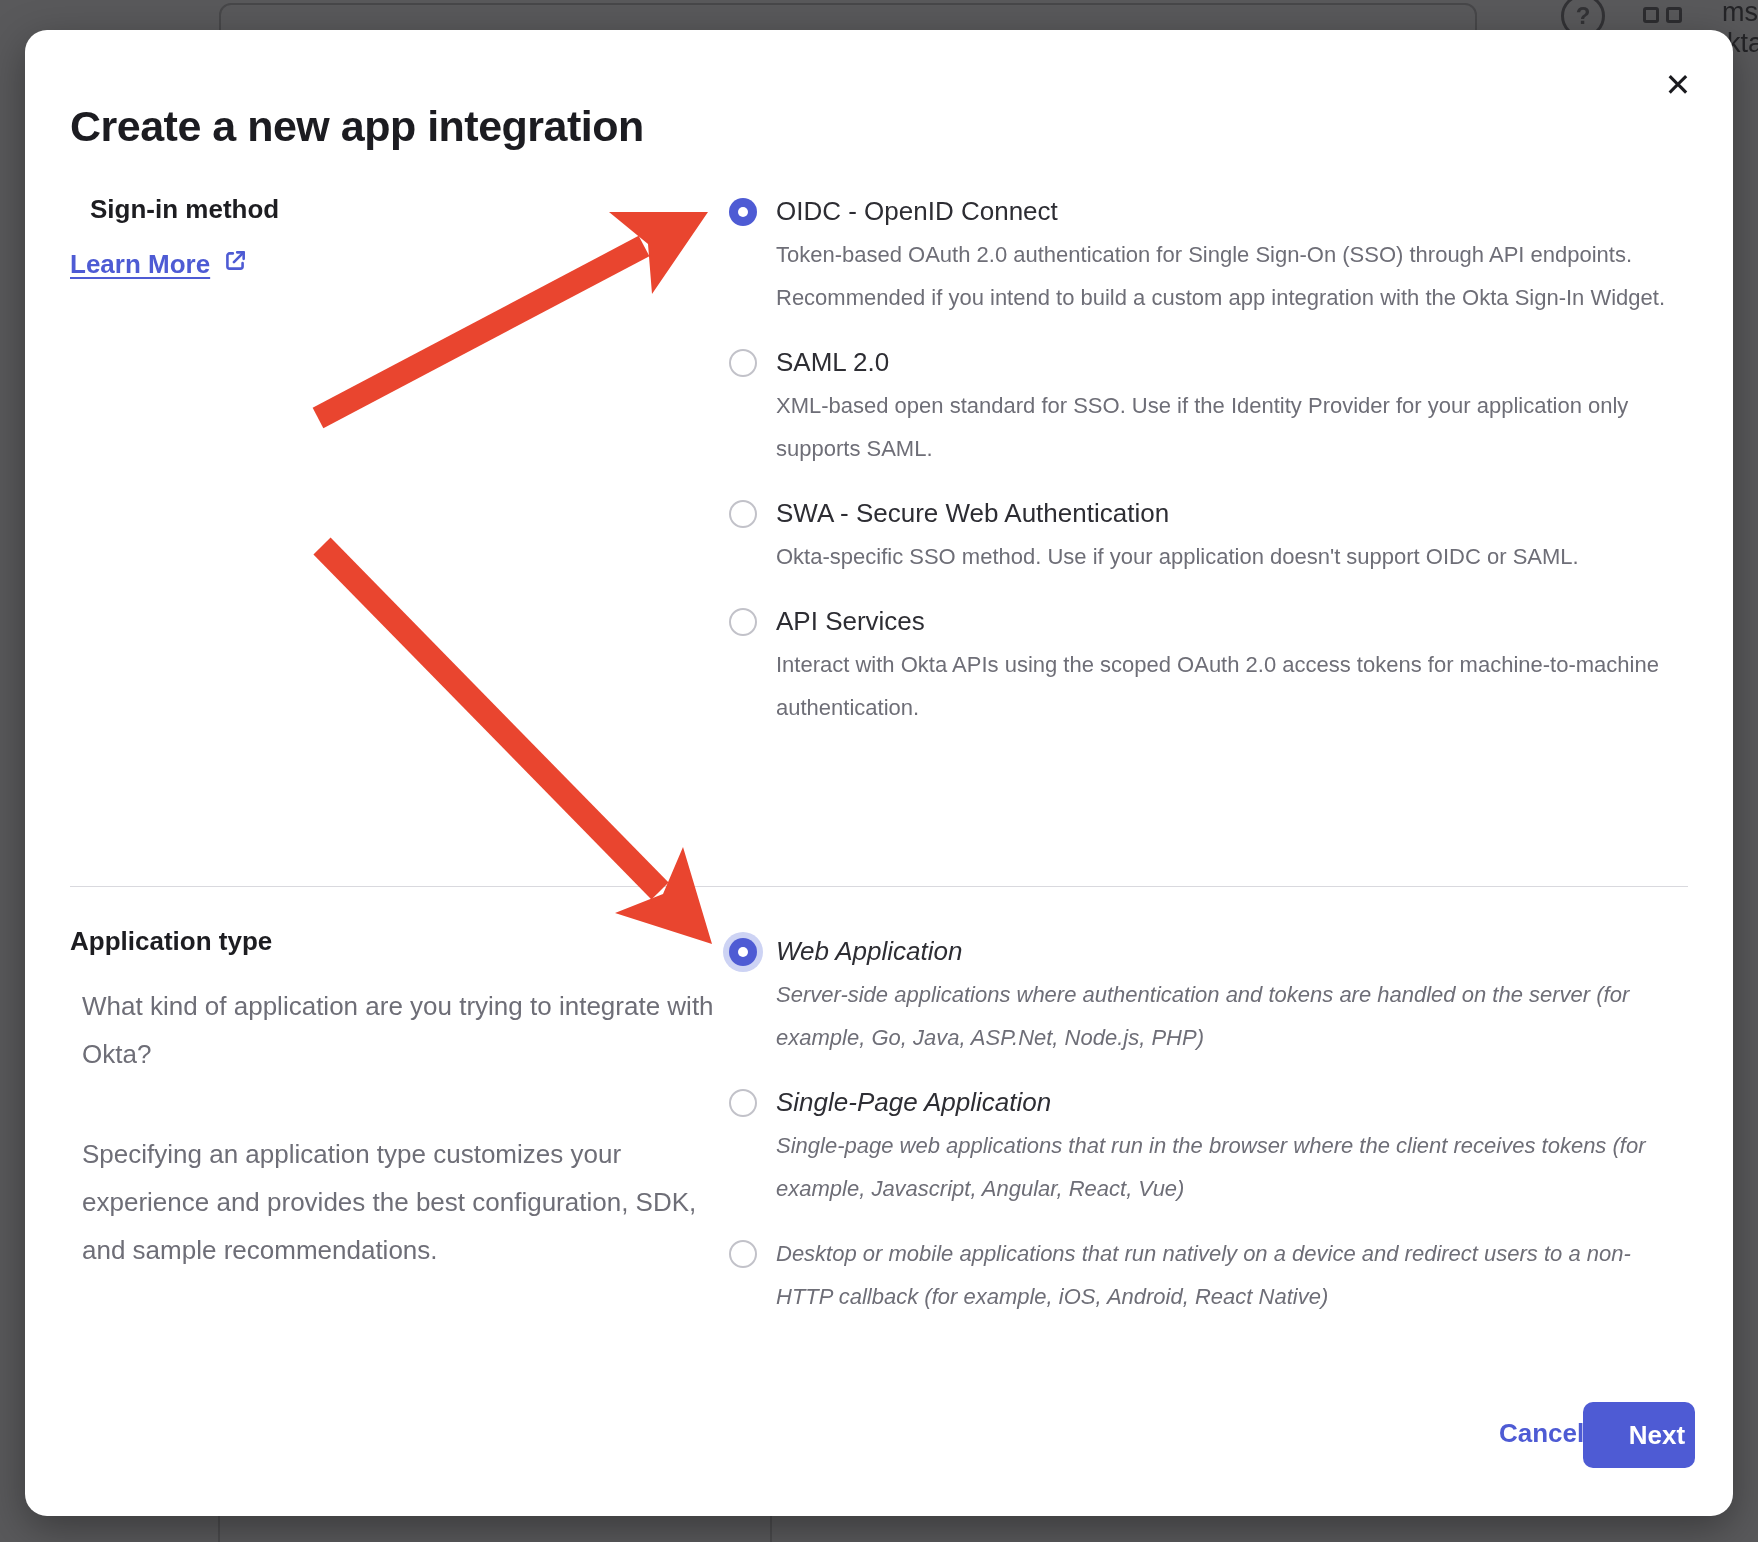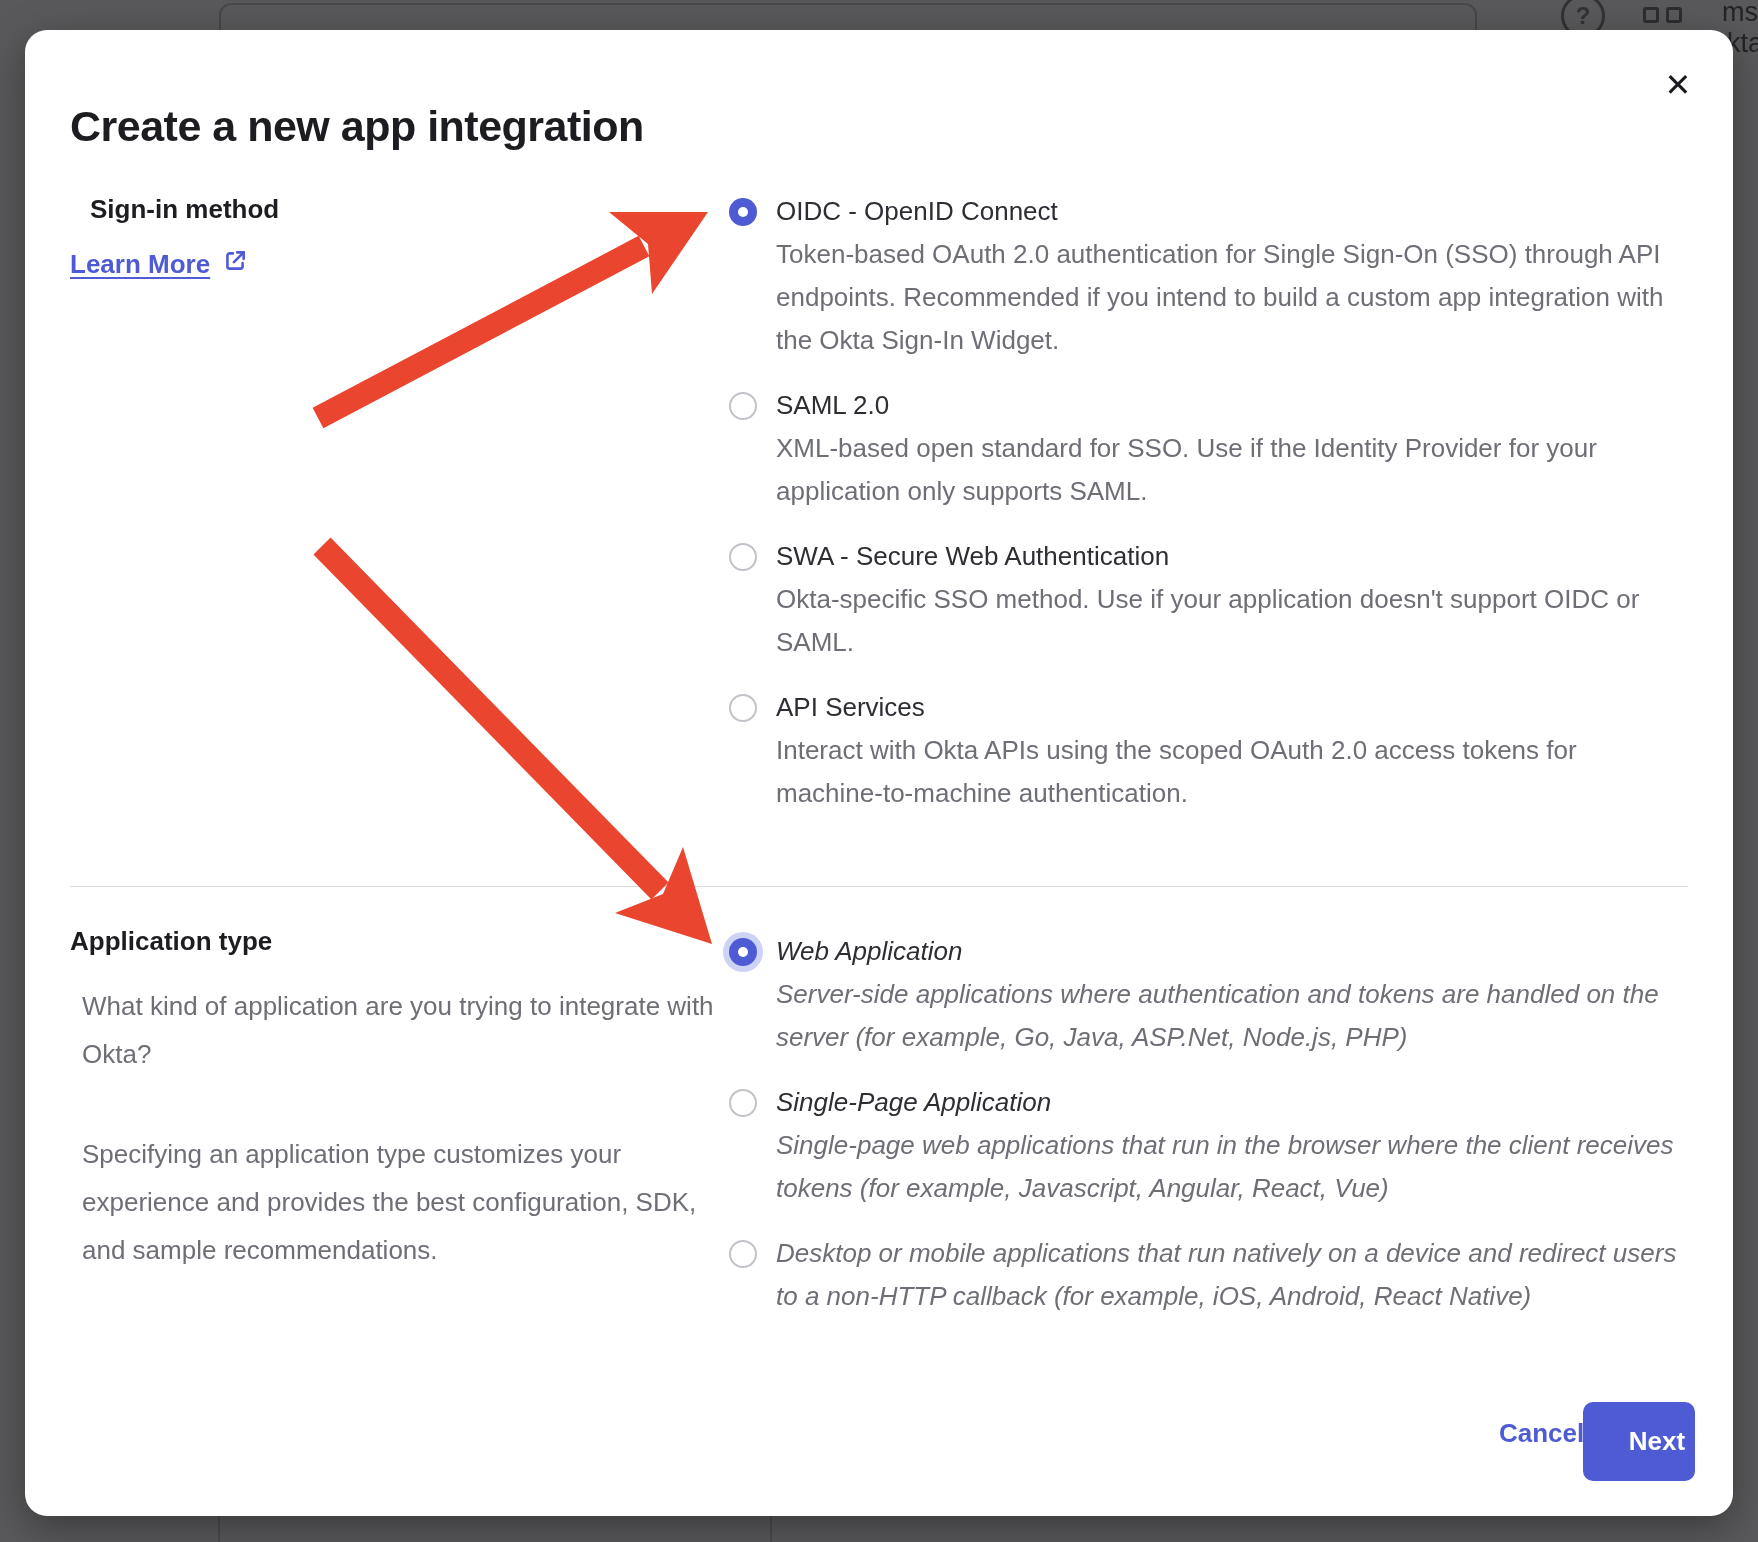--- a/index.html
+++ b/index.html
@@ -45,25 +45,25 @@
   .opts-signin { top:160px; }
   .opts-apptype { top:900px;font-style:italic; }
   .option { position:relative; padding-left:47px; margin-bottom:22px; cursor:pointer; }
   .radio { position:absolute; left:0; top:8px; width:28px; height:28px; border-radius:50%;
     background:#ffffff; border:2px solid #c2c2c9; }
   .radio.checked { border:none; background:#4e5bd4; }
   .radio.checked::after { content:""; position:absolute; left:9px; top:9px; width:10px; height:10px;
     border-radius:50%; background:#ffffff; }
   .radio.halo { box-shadow:0 0 0 6px #cdd3f4; }
   .opt-label { font-size:26px; line-height:43px; color:#2d2d33; }
-  .opt-desc  { font-size:26px; line-height:43px; color:#6e6e77; }
+  .opt-desc  { font-size:22px; line-height:43px; color:#6e6e77; }
 
   .cancel-btn { position:absolute; left:1438px; top:1388px; font-size:26px; font-weight:700;
     color:#4e5bd4; cursor:pointer;margin-left:36px; }
-  .next-btn { position:absolute; left:1558px; top:1372px; width:112px; height:79px;
+  .next-btn { position:absolute; left:1558px; top:1372px; width:112px; height:66px;
     background:#4e5bd4; border:none; border-radius:10px; color:#ffffff; font-size:26px; font-weight:700;
     font-family:inherit; cursor:pointer;padding-left:36px; }
 
   
   .arrows { position:absolute; left:0; top:0; width:1758px; height:1542px; z-index:5; pointer-events:none; }
 </style>
 </head>
 <body>
 
 <div class="stage">

